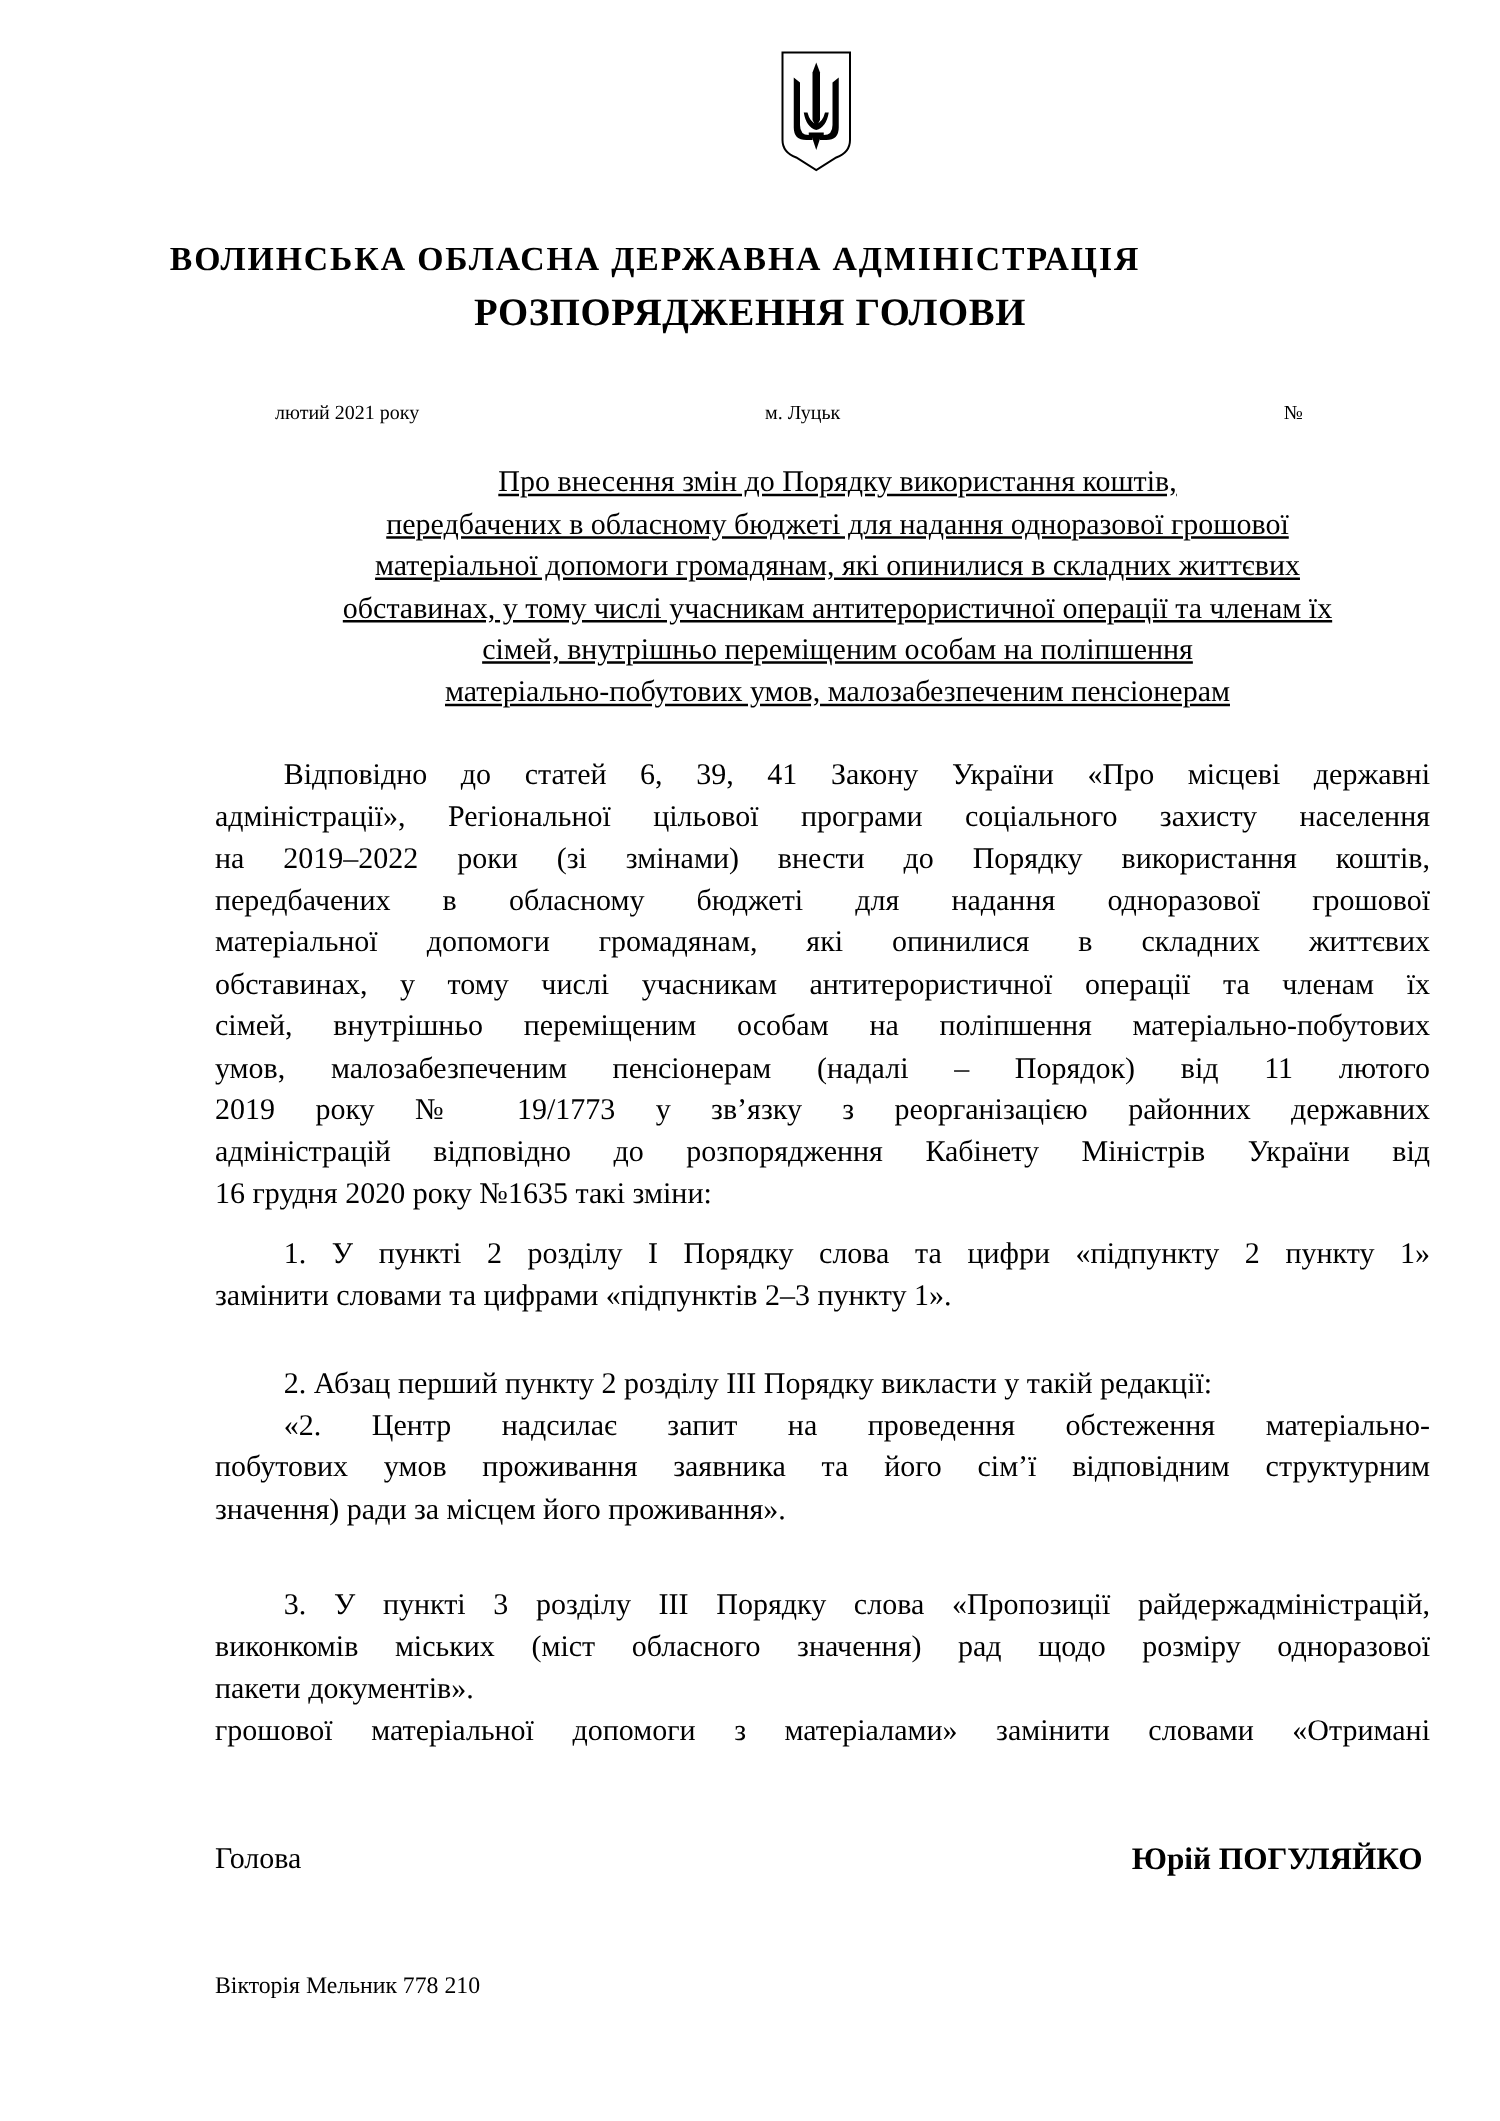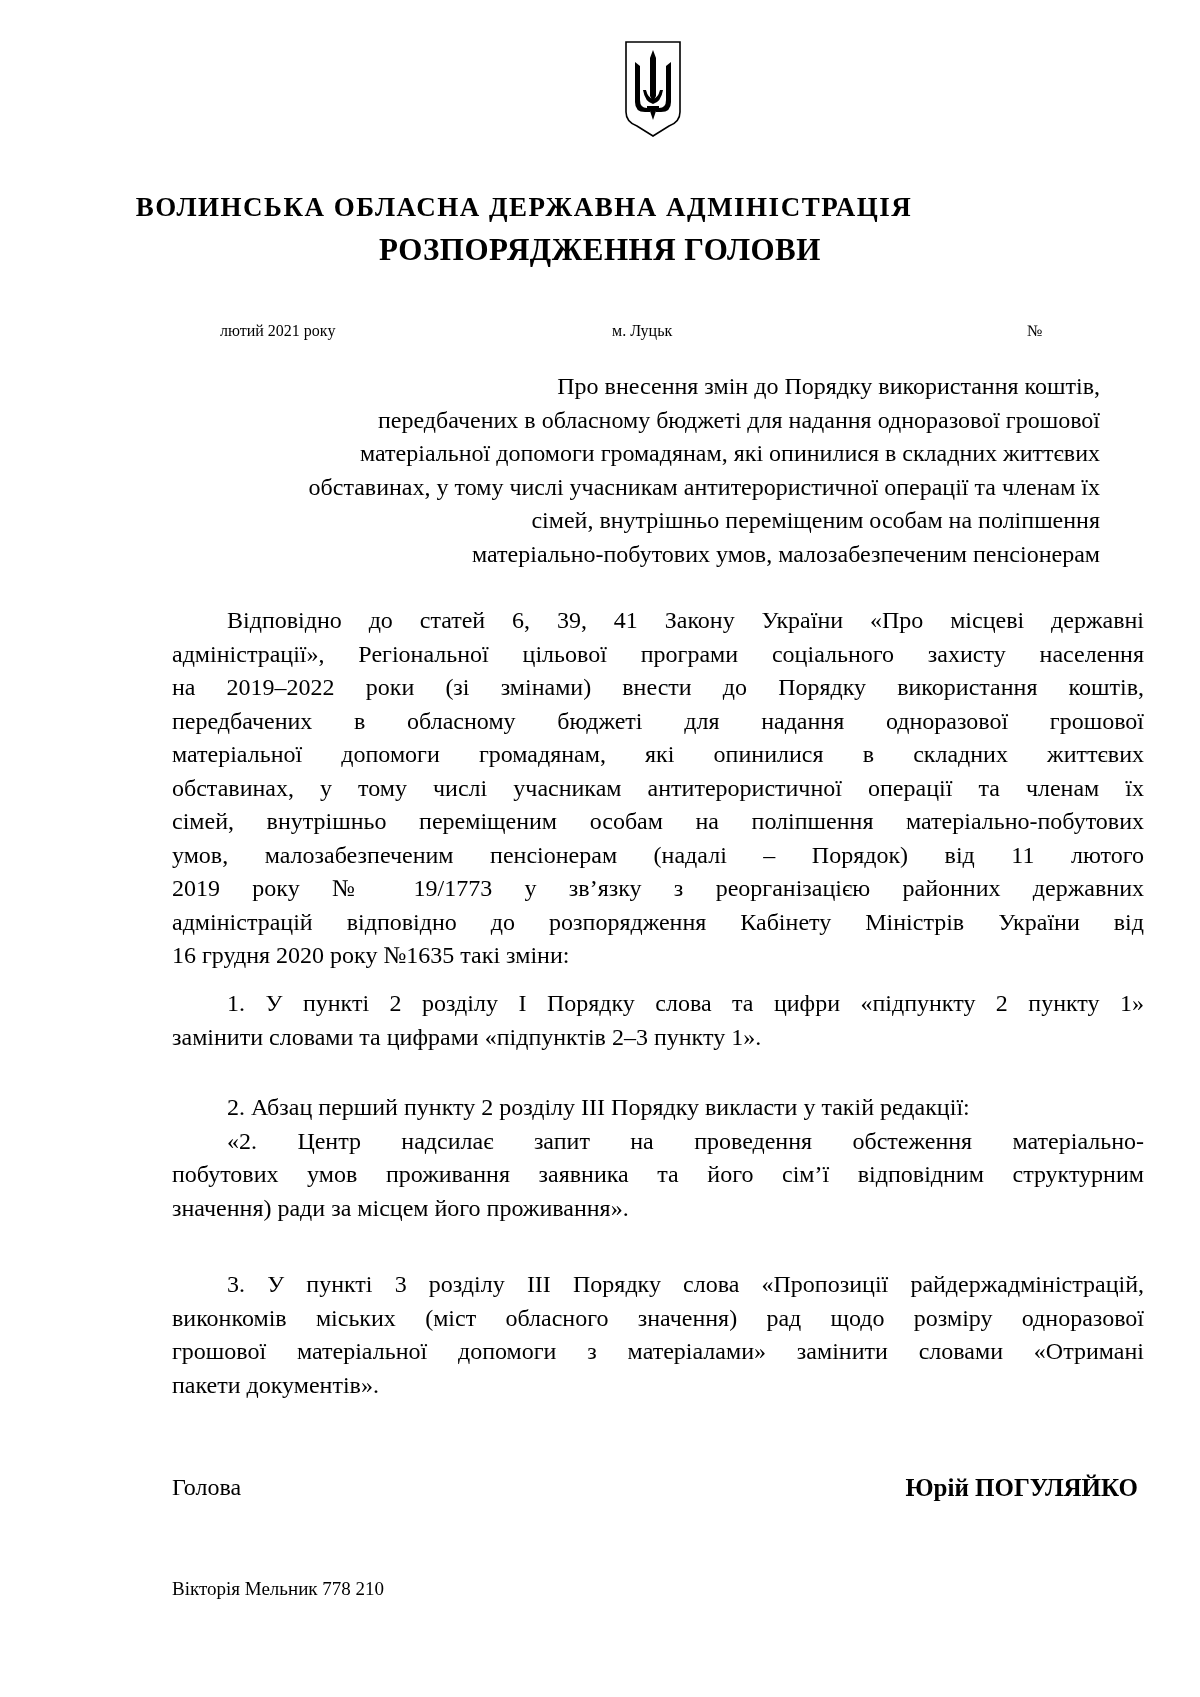--- a/index.html
+++ b/index.html
@@ -8,22 +8,22 @@
   .page { position: absolute; left: 0; top: 0; width: 1200px; height: 1697px; }
   .emblem { position: absolute; left: 623px; top: 40px; width: 60px; height: 98px; }
   .org { position: absolute; top: 168px; left: 0; width: 1048px; text-align: center;
          font-weight: bold; font-size: 27px; letter-spacing: 1.5px; margin-top: 24px; }
   .doc-type { position: absolute; top: 232px; left: 0; width: 1200px; text-align: center;
          font-weight: bold; font-size: 31px; letter-spacing: 0.5px; }
   .meta { position: absolute; top: 322px; font-size: 16px; }
   .meta-date { left: 220px; }
   .meta-city { left: 612px; }
   .meta-num { left: 1027px; }
-  .subject { position: absolute; top: 370px; left: 240px; width: 860px; text-align: right;
-         font-size: 24px; line-height: 33.5px; }
+  .subject { position: absolute; top: 370px; left: 240px; width: 860px; text-align: center;
+         font-size: 24px; line-height: 33.5px; text-decoration: underline; }
   .subject div { white-space: nowrap; }
   .body { position: absolute; left: 172px; width: 972px; font-size: 24px; line-height: 33.5px;
           text-align: justify; }
   .body .ln { display: block; text-align: justify; text-align-last: justify; white-space: normal; }
   .body .ln.last { text-align-last: left; }
   .body .indent { text-indent: 55px; }
   .p-preamble { top: 594px; margin-top: 10px; }
   .p-item1 { top: 987px; }
   .p-item2 { top: 1091px; }
   .p-item3 { top: 1236px; margin-top: 32px; }
@@ -84,21 +84,21 @@
   <div class="body p-item2">
     <span class="ln indent last">2. Абзац перший  пункту 2 розділу ІІІ Порядку викласти у такій редакції:</span>
     <span class="ln indent">«2. Центр надсилає запит на проведення обстеження матеріально-</span>
     <span class="ln">побутових умов проживання заявника та його сім’ї відповідним структурним</span>
     <span class="ln last">значення) ради за місцем його проживання».</span>
   </div>
 
   <div class="body p-item3">
     <span class="ln indent">3. У пункті 3 розділу ІІІ Порядку слова «Пропозиції райдержадміністрацій,</span>
     <span class="ln">виконкомів міських (міст обласного значення) рад щодо розміру одноразової</span>
+    <span class="ln last">пакети документів».</span>
     <span class="ln">грошової матеріальної допомоги з матеріалами» замінити словами «Отримані</span>
-    <span class="ln last">пакети документів».</span>
   </div>
 
   <div class="sign-title">Голова</div>
   <div class="sign-name">Юрій ПОГУЛЯЙКО</div>
 
   <div class="executor">Вікторія Мельник 778 210</div>
 </div>
 
 </body></html>

